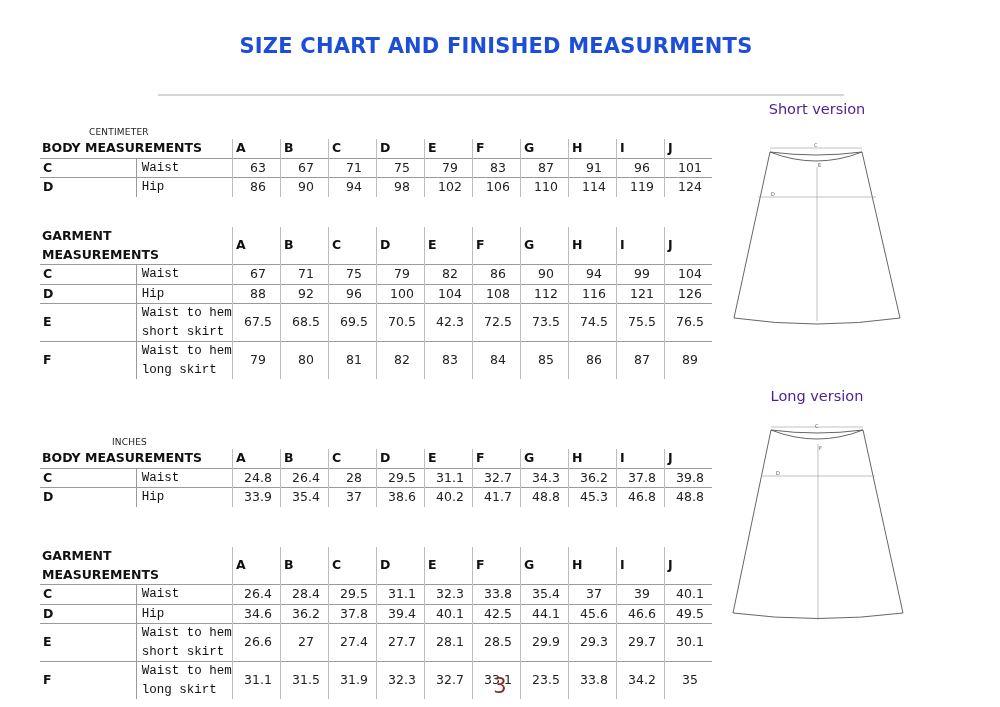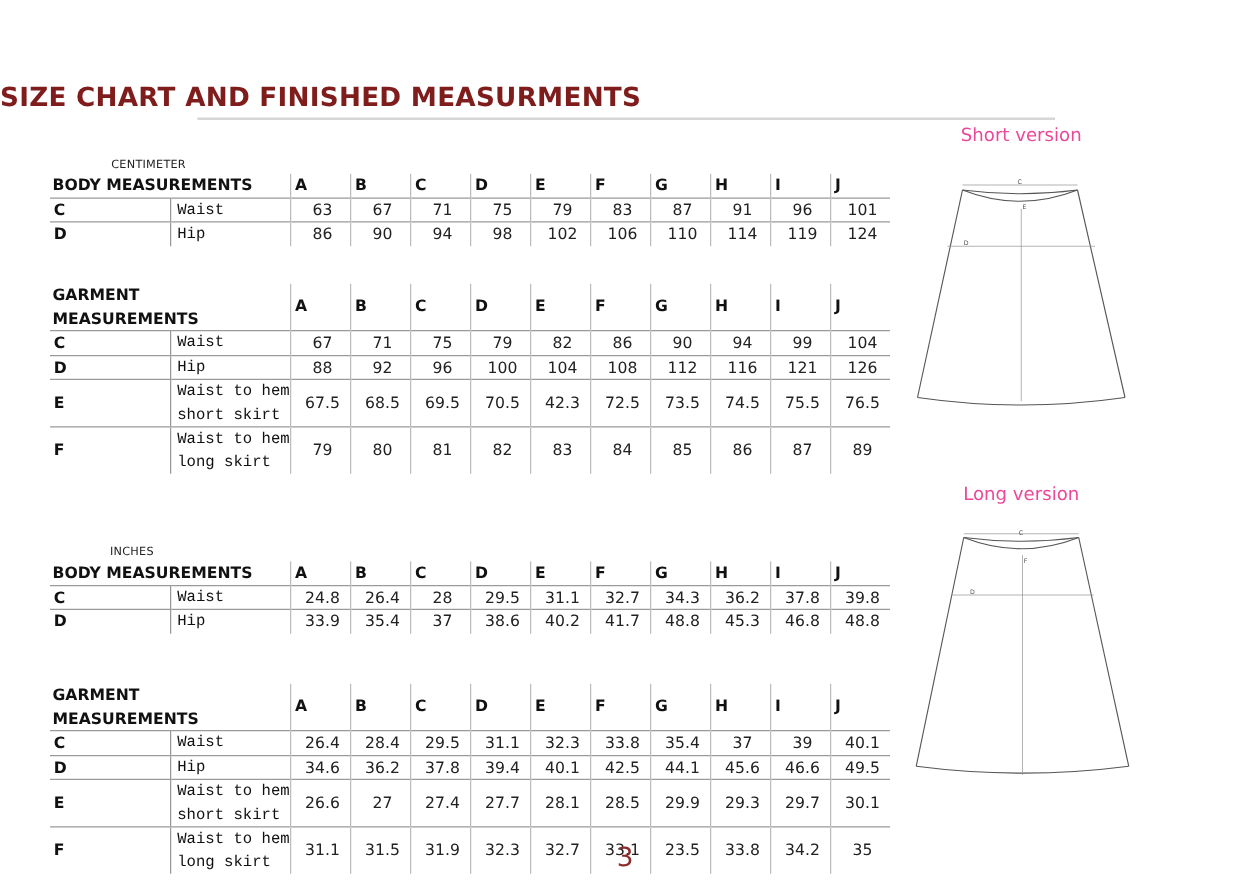--- a/index.html
+++ b/index.html
@@ -1,30 +1,30 @@
 <!DOCTYPE html>
 <html><head>
 <meta charset="utf-8">
 <style>
   html, body { margin:0; padding:0; background:#ffffff; }
   body { width:1000px; height:707px; position:relative; overflow:hidden; font-family:"DejaVu Sans", sans-serif; color:#111; }
-  .title { position:absolute; left:0; top:66px; width:992px; text-align:left; font-family:"DejaVu Sans", sans-serif; font-weight:bold; font-size:21px; color:#7f1d1d; letter-spacing:0.2px; }
+  .title { position:absolute; left:0; top:34px; width:992px; text-align:center; font-family:"DejaVu Sans", sans-serif; font-weight:bold; font-size:21px; color:#1d4ed8; letter-spacing:0.2px; }
   .title-rule { position:absolute; left:158px; top:94px; width:686px; height:2px; background:#d6d6d6; }
   .unit-label { position:absolute; font-size:9px; color:#222; letter-spacing:0.2px;margin-top:18px; }
   table.mt { position:absolute; left:40px; border-collapse:collapse; font-size:12.5px; }
   table.mt td, table.mt th { padding:0; height:18.5px; line-height:18.5px; }
   table.mt th { text-align:left; font-weight:bold; font-size:12.5px; }
   table.mt th.sect { width:190px; padding-left:2px; }
   table.mt th.col { width:44px; padding-left:3px; border-left:1px solid #bdbdbd; }
   table.mt tbody tr { border-top:1px solid #9a9a9a; }
   table.mt td.code { width:16px; font-weight:bold; padding-left:3px; border-right:1px solid #9a9a9a; }
   table.mt td.lbl { width:170px; padding-left:5px;font-family:Liberation Mono, monospace; }
   table.mt td.val { width:44px; text-align:center; padding-left:3px; border-left:1px solid #bdbdbd; color:#222; }
   table.mt { table-layout:fixed; width:657px;margin-top:12px; }
-  .fig-title { position:absolute; font-size:14.5px; color:#ec4899; text-align:center; width:200px; }
+  .fig-title { position:absolute; font-size:14.5px; color:#4c1d95; text-align:center; width:200px; }
   svg.skirt { position:absolute; }
   .page-num { position:absolute; left:0; width:1000px; top:674px; text-align:center; font-size:21px; color:#8b2b2b; }
 </style>
 </head>
 <body>
 
 <div class="title">SIZE CHART AND FINISHED MEASURMENTS</div>
 <div class="title-rule"></div>
 
 <div class="unit-label" style="left:89px; top:109px;">CENTIMETER</div>
@@ -145,21 +145,21 @@
         <td class="val">83</td>
         <td class="val">84</td>
         <td class="val">85</td>
         <td class="val">86</td>
         <td class="val">87</td>
         <td class="val">89</td>
       </tr>
     </tbody>
   </table>
 
-<div class="unit-label" style="left:88px; top:419px;">INCHES</div>
+<div class="unit-label" style="left:112px; top:419px;">INCHES</div>
 
 <table class="mt" style="top:437px;">
     <thead>
       <tr>
         <th class="sect" colspan="2">BODY MEASUREMENTS</th>
         <th class="col">A</th>
         <th class="col">B</th>
         <th class="col">C</th>
         <th class="col">D</th>
         <th class="col">E</th>

